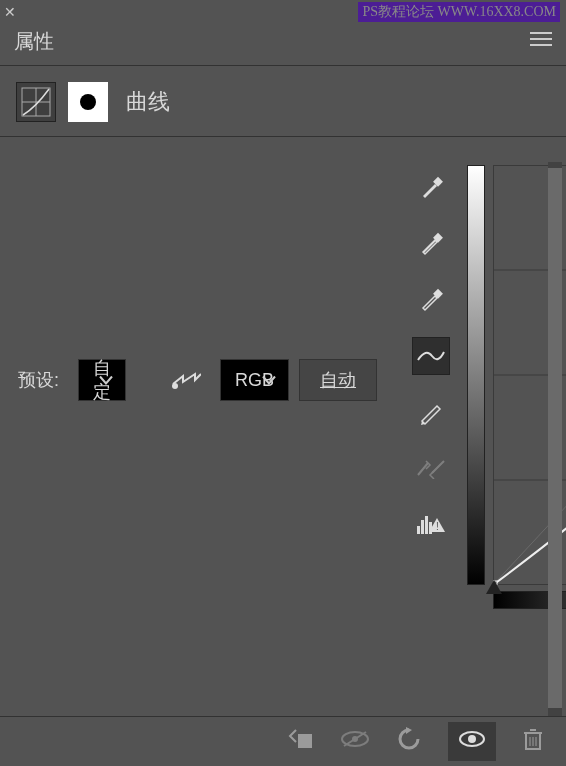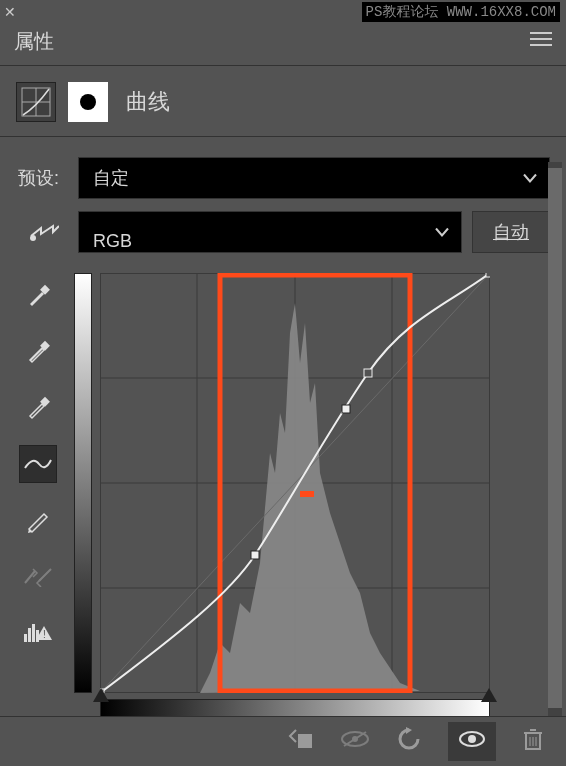--- a/index.html
+++ b/index.html
@@ -6,23 +6,23 @@
   body {
     width: 566px; height: 766px;
     background: #535353;
     font-family: "Microsoft YaHei", Arial, sans-serif;
     color: #d8d8d8;
     font-size: 18px;
     overflow: hidden;
   }
   .watermark {
     position: absolute; top: 2px; right: 6px;
-    background: #000000; color: #888;
+    background: #4c1d95; color: #888;
     font-size: 14px; padding: 1px 4px;
-    font-family: Liberation Mono, monospace;
+    font-family: Liberation Serif, serif;
   }
   .close-x {
     position: absolute; top: 4px; left: 4px;
     color: #ccc; font-size: 14px;
   }
   .header {
     display: flex; align-items: center;
     height: 48px; padding: 0 14px;
     margin-top: 18px;
     border-bottom: 1px solid #323232;
@@ -42,37 +42,37 @@
   }
   .mask-box {
     width: 40px; height: 40px;
     background: #fff;
     display: flex; align-items: center; justify-content: center;
   }
   .mask-box::after { content:""; width:16px; height:16px; background:#000; border-radius:50%; }
   .adj-label { font-size: 22px; margin-left: 6px; }
 
   .content {
-    display: flex; flex-direction: column;
+    display: flex; flex-direction: row;
     padding: 14px 0 0 0;
   }
   .row {
     display: flex; align-items: center; gap: 10px;
     padding: 6px 16px 6px 18px;
   }
   .label { width: 50px; font-size: 18px; }
   .select {
     flex: 1; height: 42px;
     background: #000000;
     border: 1px solid #333;
     display: flex; align-items: center;
     padding: 0 14px;
     position: relative;
   }
-  .select.small { flex: 1; align-items: flex-end; }
+  .select.small { flex: 1; }
   .chev {
     position: absolute; right: 12px; top: 50%;
     transform: translateY(-50%);
   }
   .btn {
     width: 78px; height: 42px;
     background: #454545; border: 1px solid #333;
     display: flex; align-items: center; justify-content: center; text-decoration: underline;
   }
   .hand-icon { width: 50px; display:flex; justify-content:center; }

